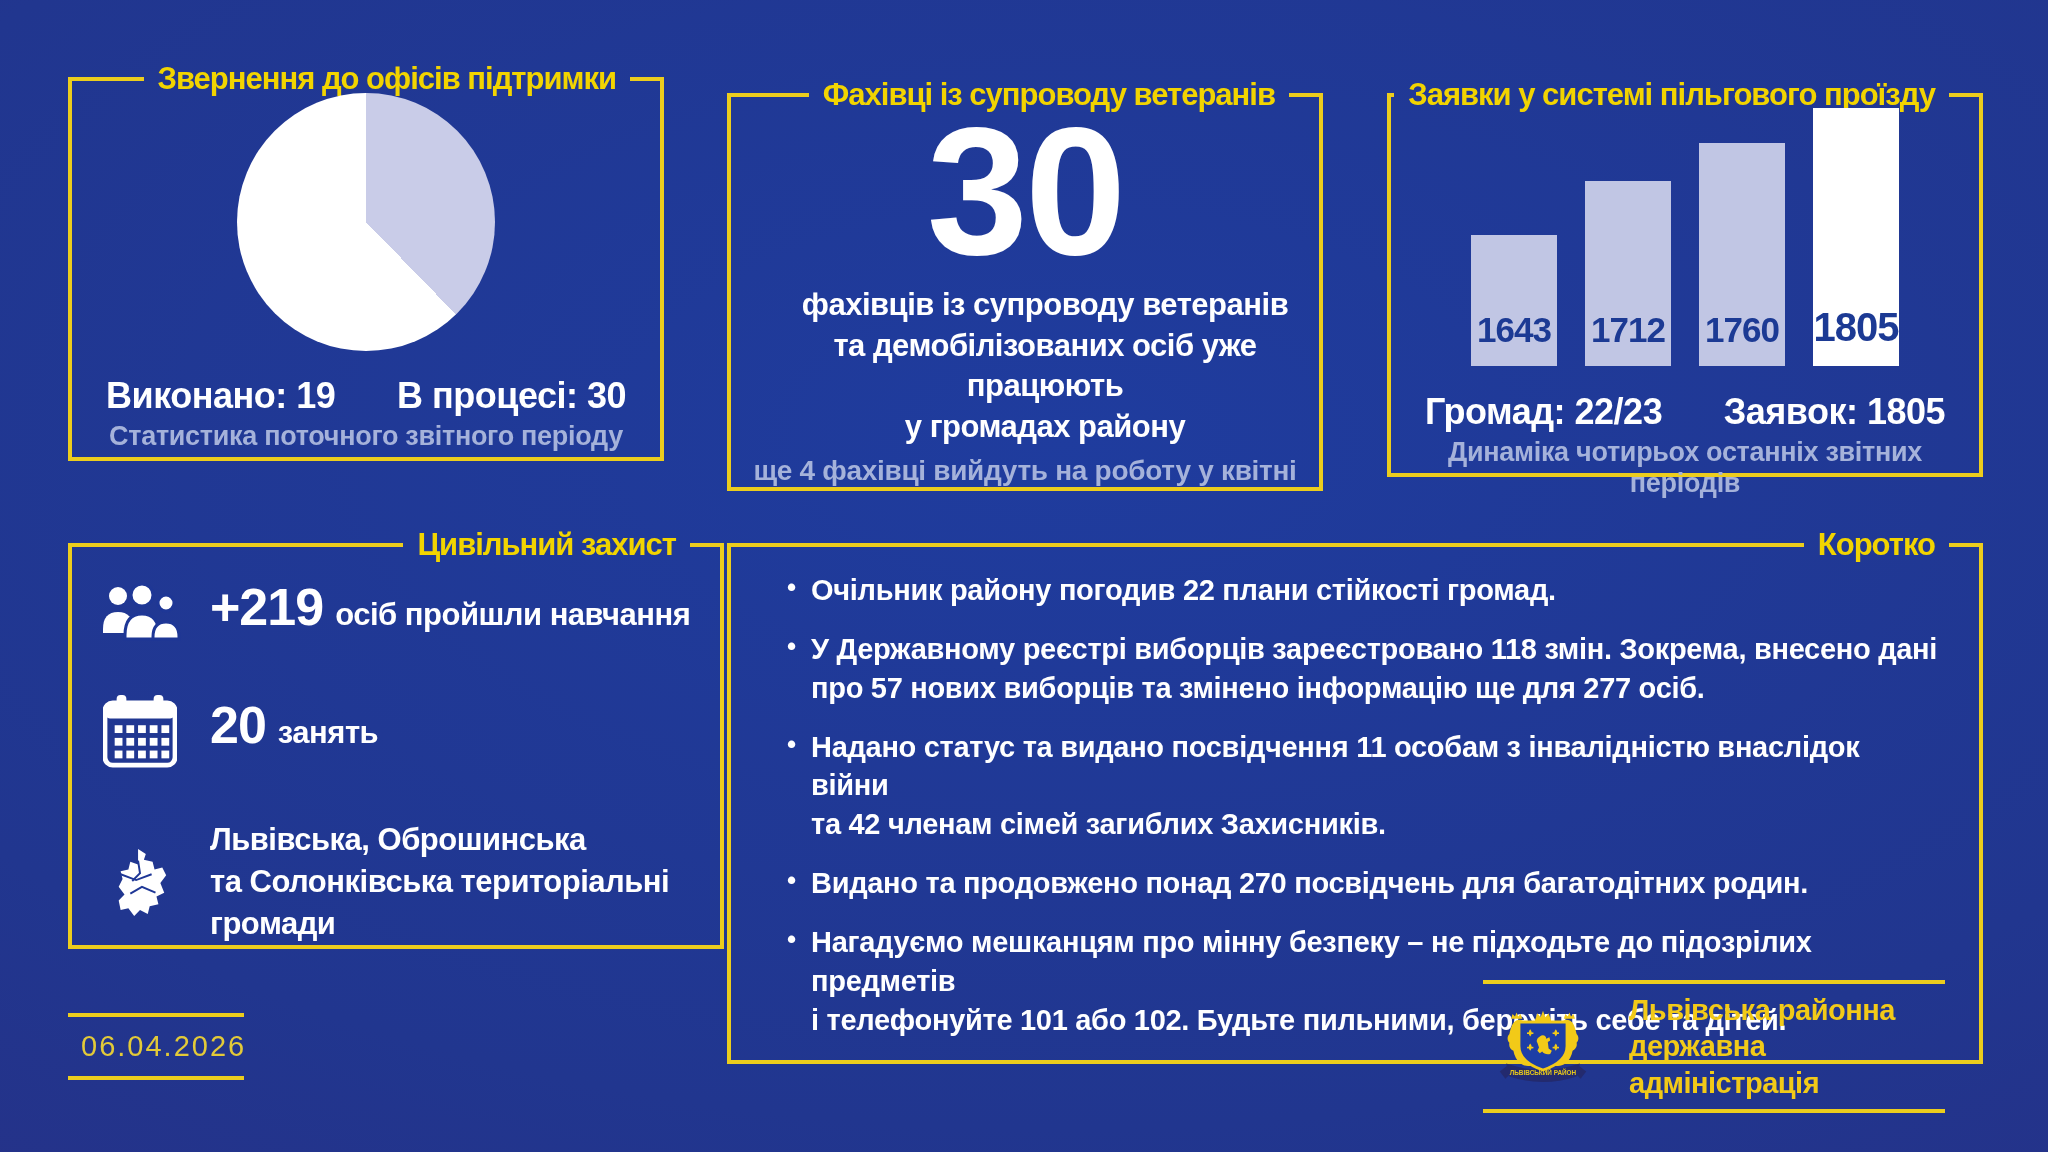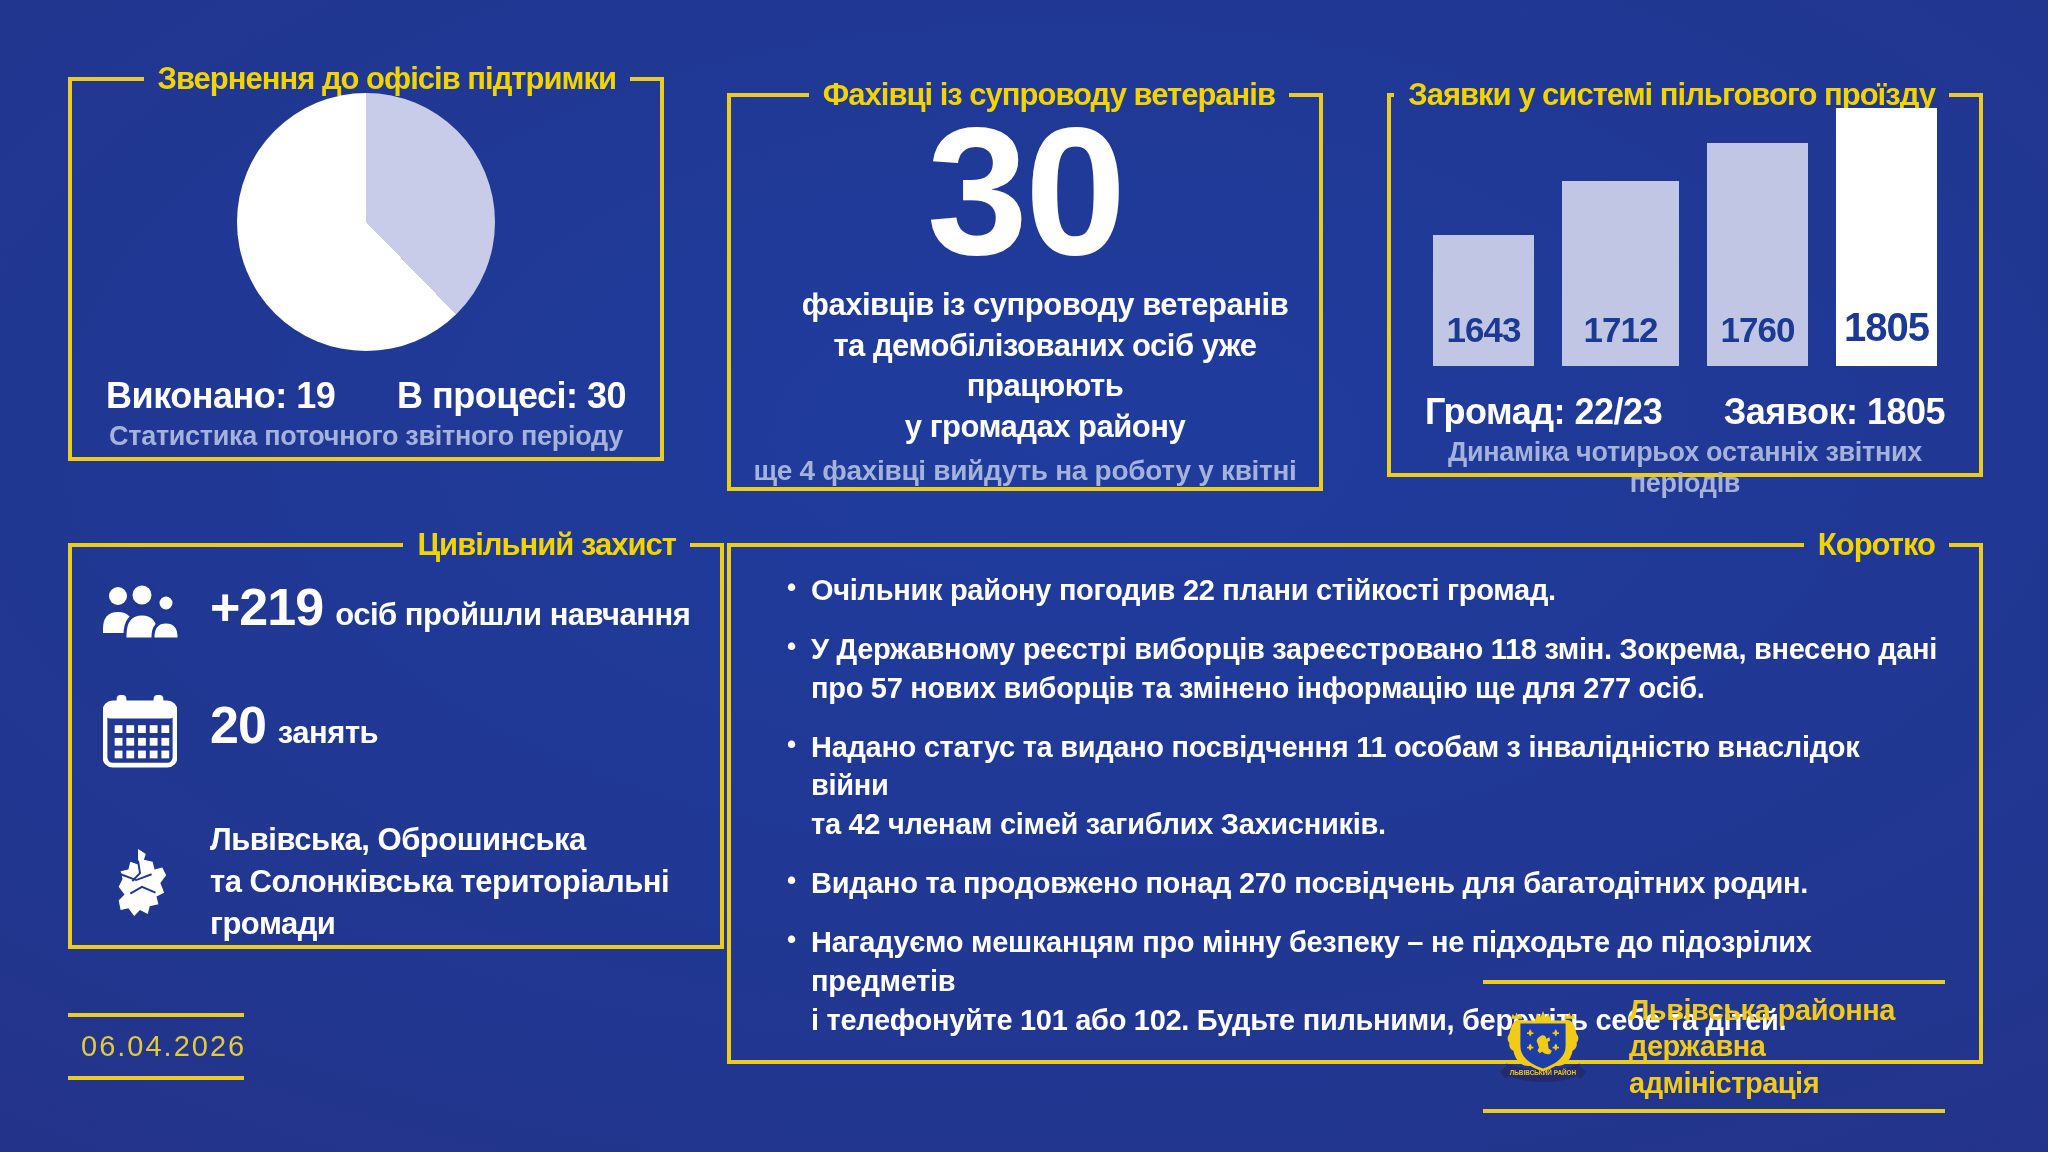--- a/index.html
+++ b/index.html
@@ -43,21 +43,21 @@
   .p2 .pbody { display:flex; flex-direction:column; align-items:center; }
   .bignum { margin-top:6px; font-size:182px; line-height:1.02; font-weight:bold; letter-spacing:-3px; }
   .bigdesc { text-align:center; font-size:31px; font-weight:bold;
              line-height:1.32; letter-spacing:-0.5px; white-space:pre-line;padding-left:40px; }
   .bignote { margin-top:7px; text-align:center; font-size:28px; font-weight:bold;
              color:#a5b2da; letter-spacing:-0.3px; }
 
   
   .bars { position:absolute; left:0; right:0; top:0; height:273px;
           display:flex; justify-content:center; align-items:flex-end; gap:28px; }
-  .bar { width:101px; background:#c1c6e4; position:relative; flex:none;margin-top:48px; }
+  .bar { width:86px; background:#c1c6e4; position:relative; flex:none;margin-top:48px; }
   .bar.white { background:#ffffff; }
   .bar span { position:absolute; bottom:16px; left:-8px; right:-8px; text-align:center;
               font-size:35px; font-weight:bold; color:#1c3a94; letter-spacing:-1px; }
   .bar.white span { font-size:40px; }
 
   
   .p4 .pbody { display:flex; flex-direction:column; gap:46px; padding:34px 10px 0 24px; }
   .crow { display:flex; gap:26px; min-height:72px; }
   .icon-cell { width:88px; flex:none; display:flex; justify-content:center; align-items:center; }
   .crow .val { font-size:52px; font-weight:bold; margin-right:12px; letter-spacing:-1px; }
@@ -123,21 +123,21 @@
     <div class="titlebar">
       <div class="tline grow"></div>
       <h2 class="ptitle">Заявки у системі пільгового проїзду</h2>
       <div class="tline end"></div>
     </div>
     <div class="pbody">
       <div class="bars">
           <div class="bar" style="height: 131px;">
             <span>1643</span>
           </div>
-          <div class="bar" style="height: 185px; padding-left: 16px;">
+          <div class="bar" style="height: 185px;">
             <span>1712</span>
           </div>
           <div class="bar" style="height: 223px;">
             <span>1760</span>
           </div>
           <div class="bar white" style="height: 258px;">
             <span>1805</span>
           </div>
         </div>
       <div class="stats">

